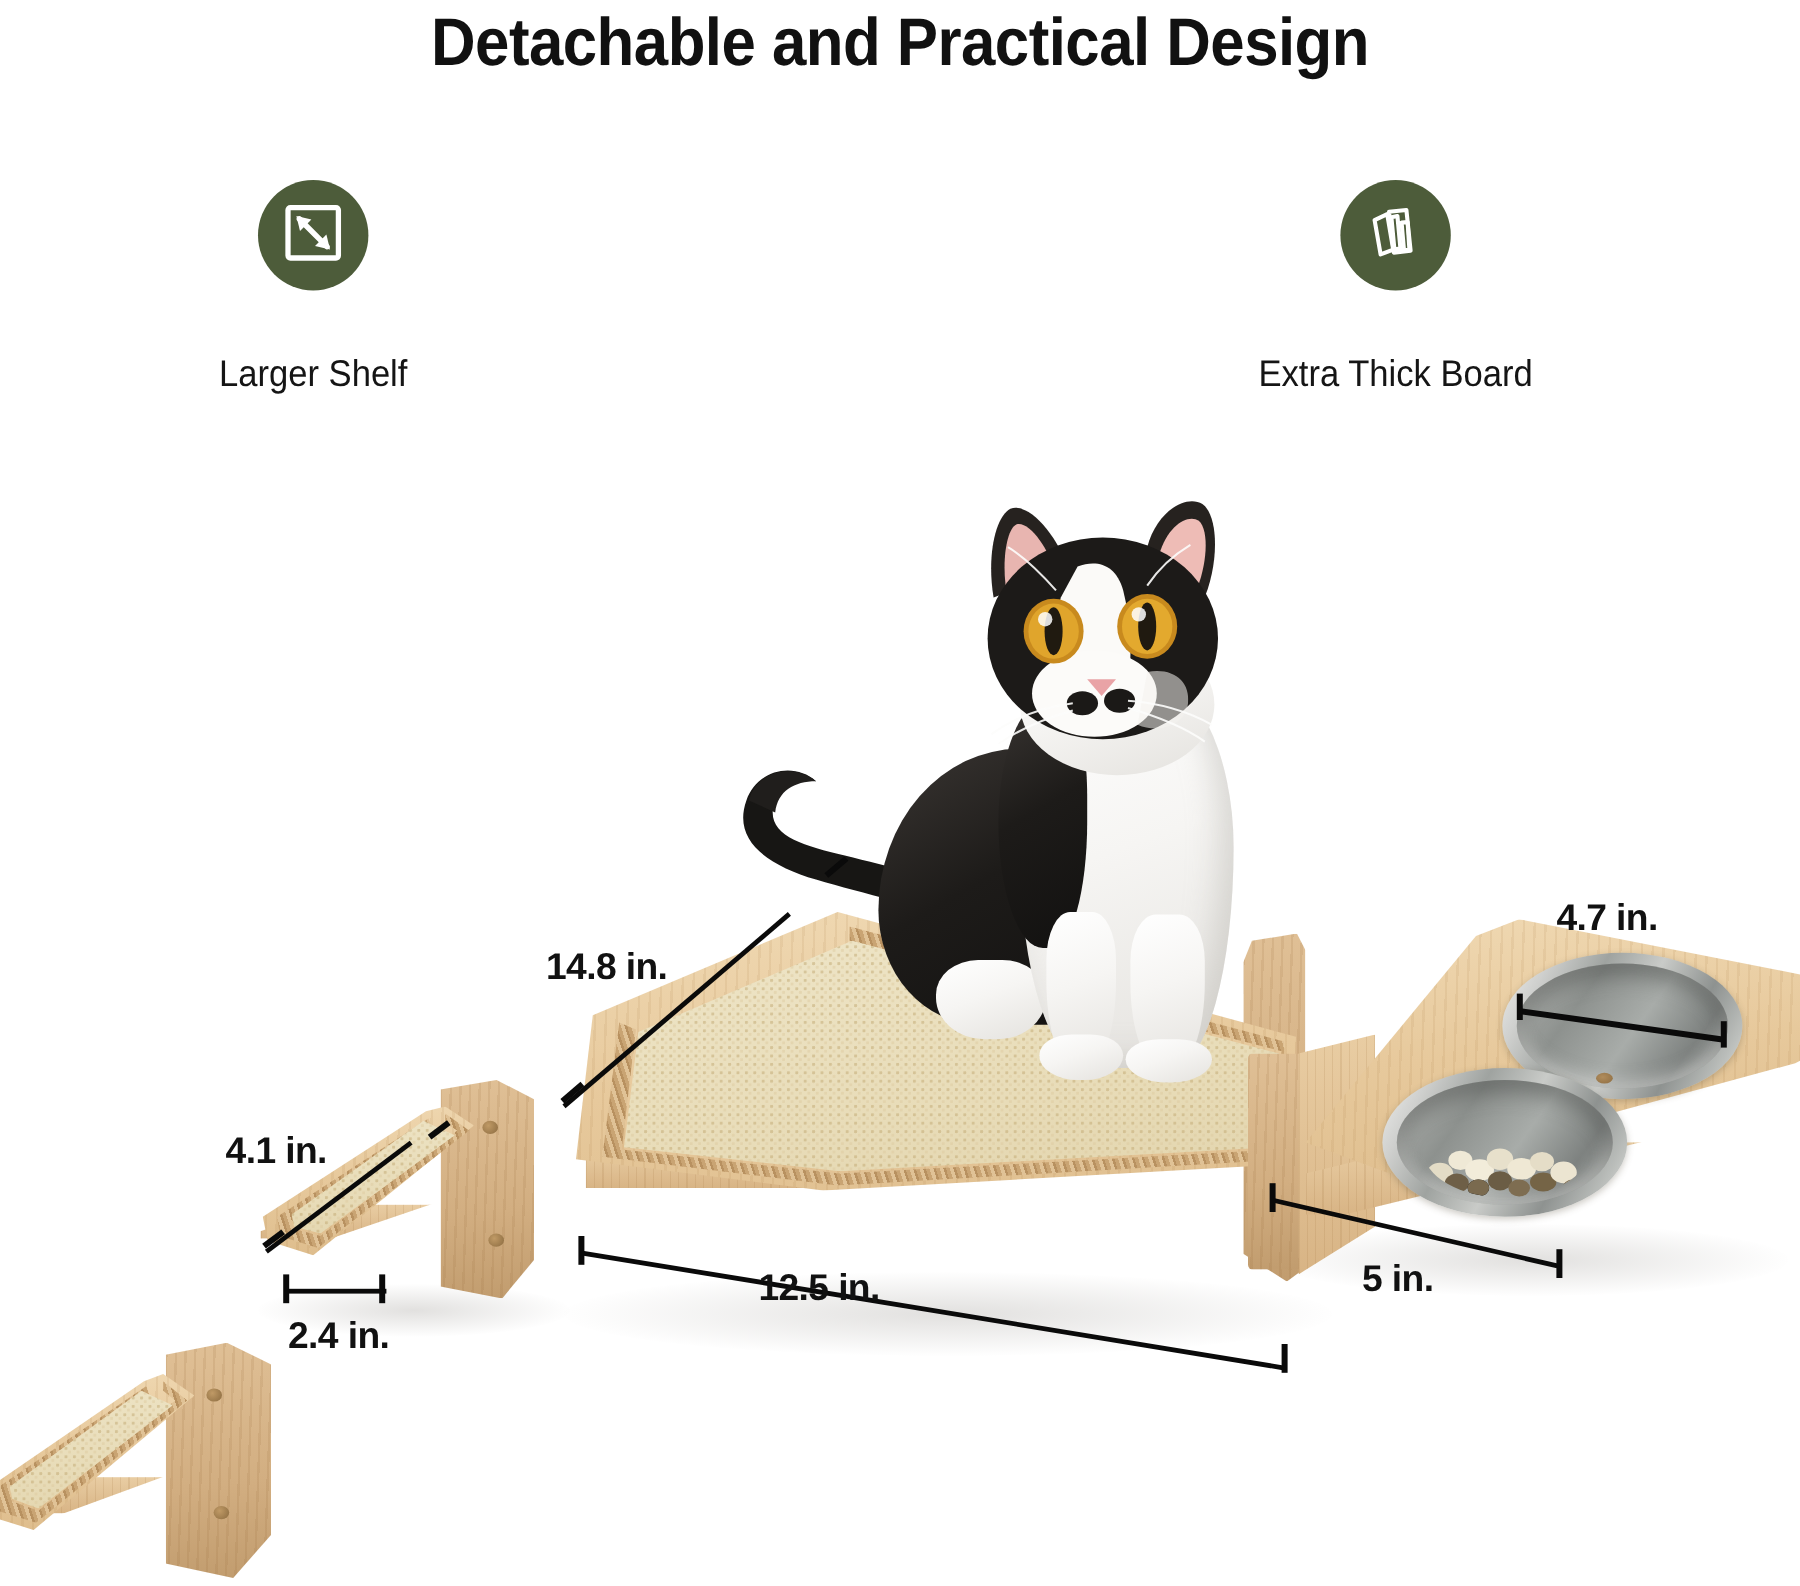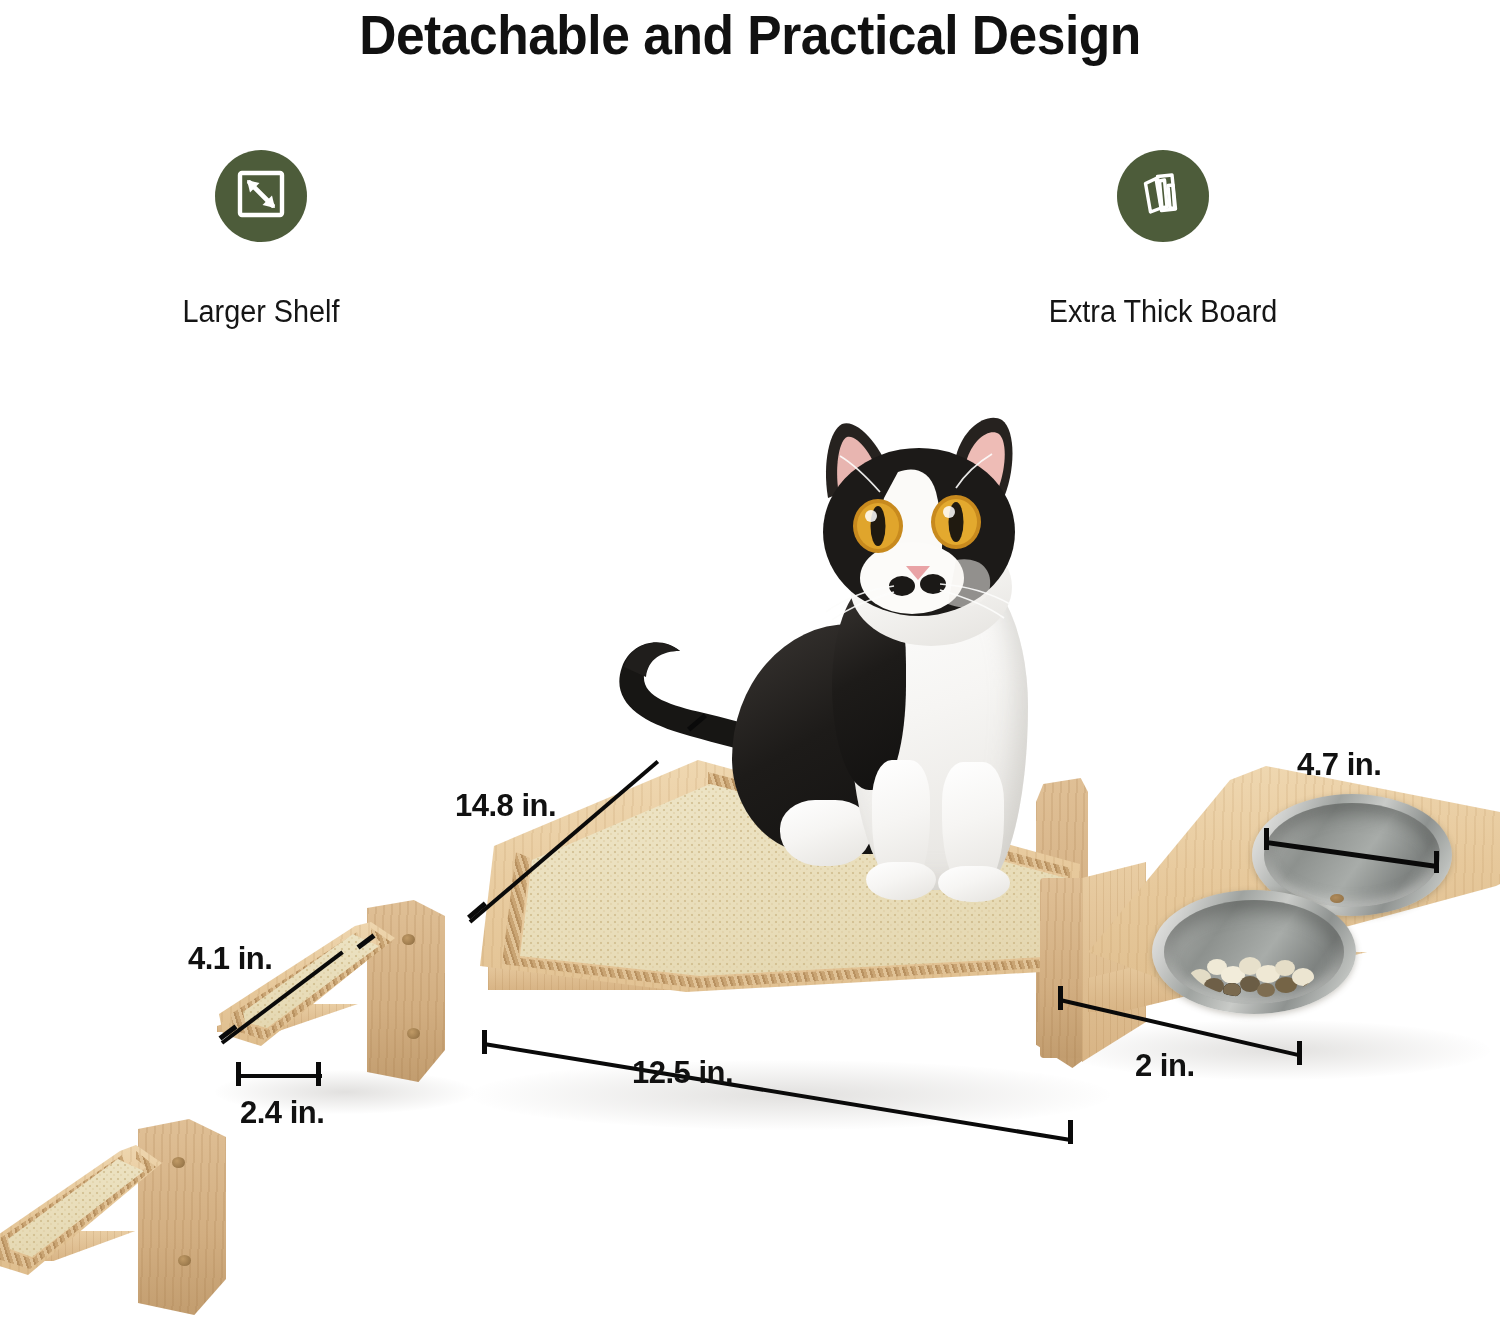--- a/index.html
+++ b/index.html
@@ -353,17 +353,17 @@
     </div>
 
     <div>
       <div class="dim-text" style="left:1297px;top:367px;">4.7 in.</div>
     </div>
 
     <div>
       <div class="dim-line" style="left:1060px;top:618px;width:244px;transform:rotate(13deg);"></div>
       <div class="cap" style="left:1058px;top:606px;width:5px;height:24px;"></div>
       <div class="cap" style="left:1297px;top:661px;width:5px;height:24px;"></div>
-      <div class="dim-text" style="left:1135px;top:668px;">2 in.</div>
+      <div class="dim-text" style="left:1135px;top:668px;">5 in.</div>
     </div>
 
   </div>
 </div>
 
 </body></html>

